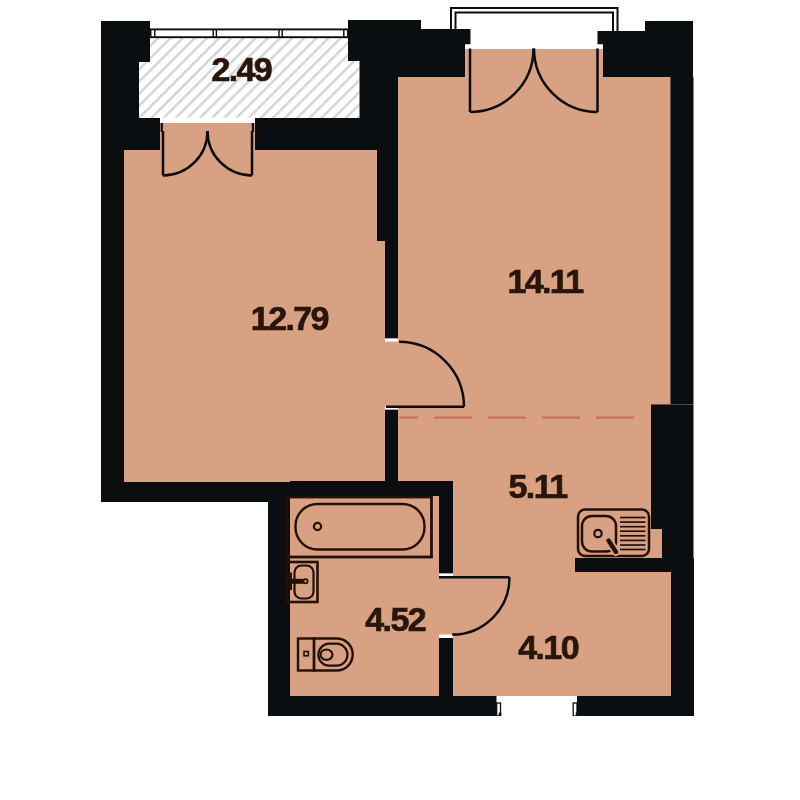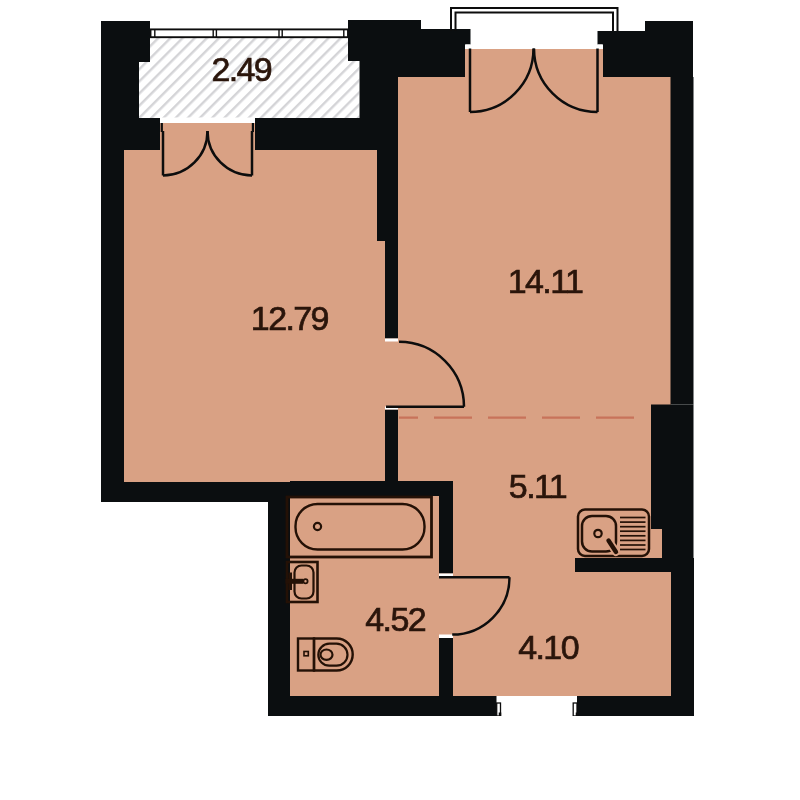--- a/index.html
+++ b/index.html
@@ -1,16 +1,16 @@
 <!DOCTYPE html>
 <html><head>
 <meta charset="utf-8">
 <style>
   html,body{margin:0;padding:0;background:#ffffff;}
-  .page{position:relative;width:800px;height:716px;background:#ffffff;overflow:hidden;}
+  .page{position:relative;width:800px;height:716px;background:#ffffff;overflow:hidden;font-weight:bold;}
   svg{display:block;}
   text{font-family:"Liberation Sans",sans-serif;}
 </style>
 </head>
 <body>
 <div class="page">
 <svg width="800" height="800" viewBox="0 0 800 800" xmlns="http://www.w3.org/2000/svg">
 <defs>
 <pattern id="hatch" patternUnits="userSpaceOnUse" width="8.6" height="8.6" patternTransform="rotate(-45)">
   <rect width="8.6" height="8.6" fill="#ffffff"></rect>

